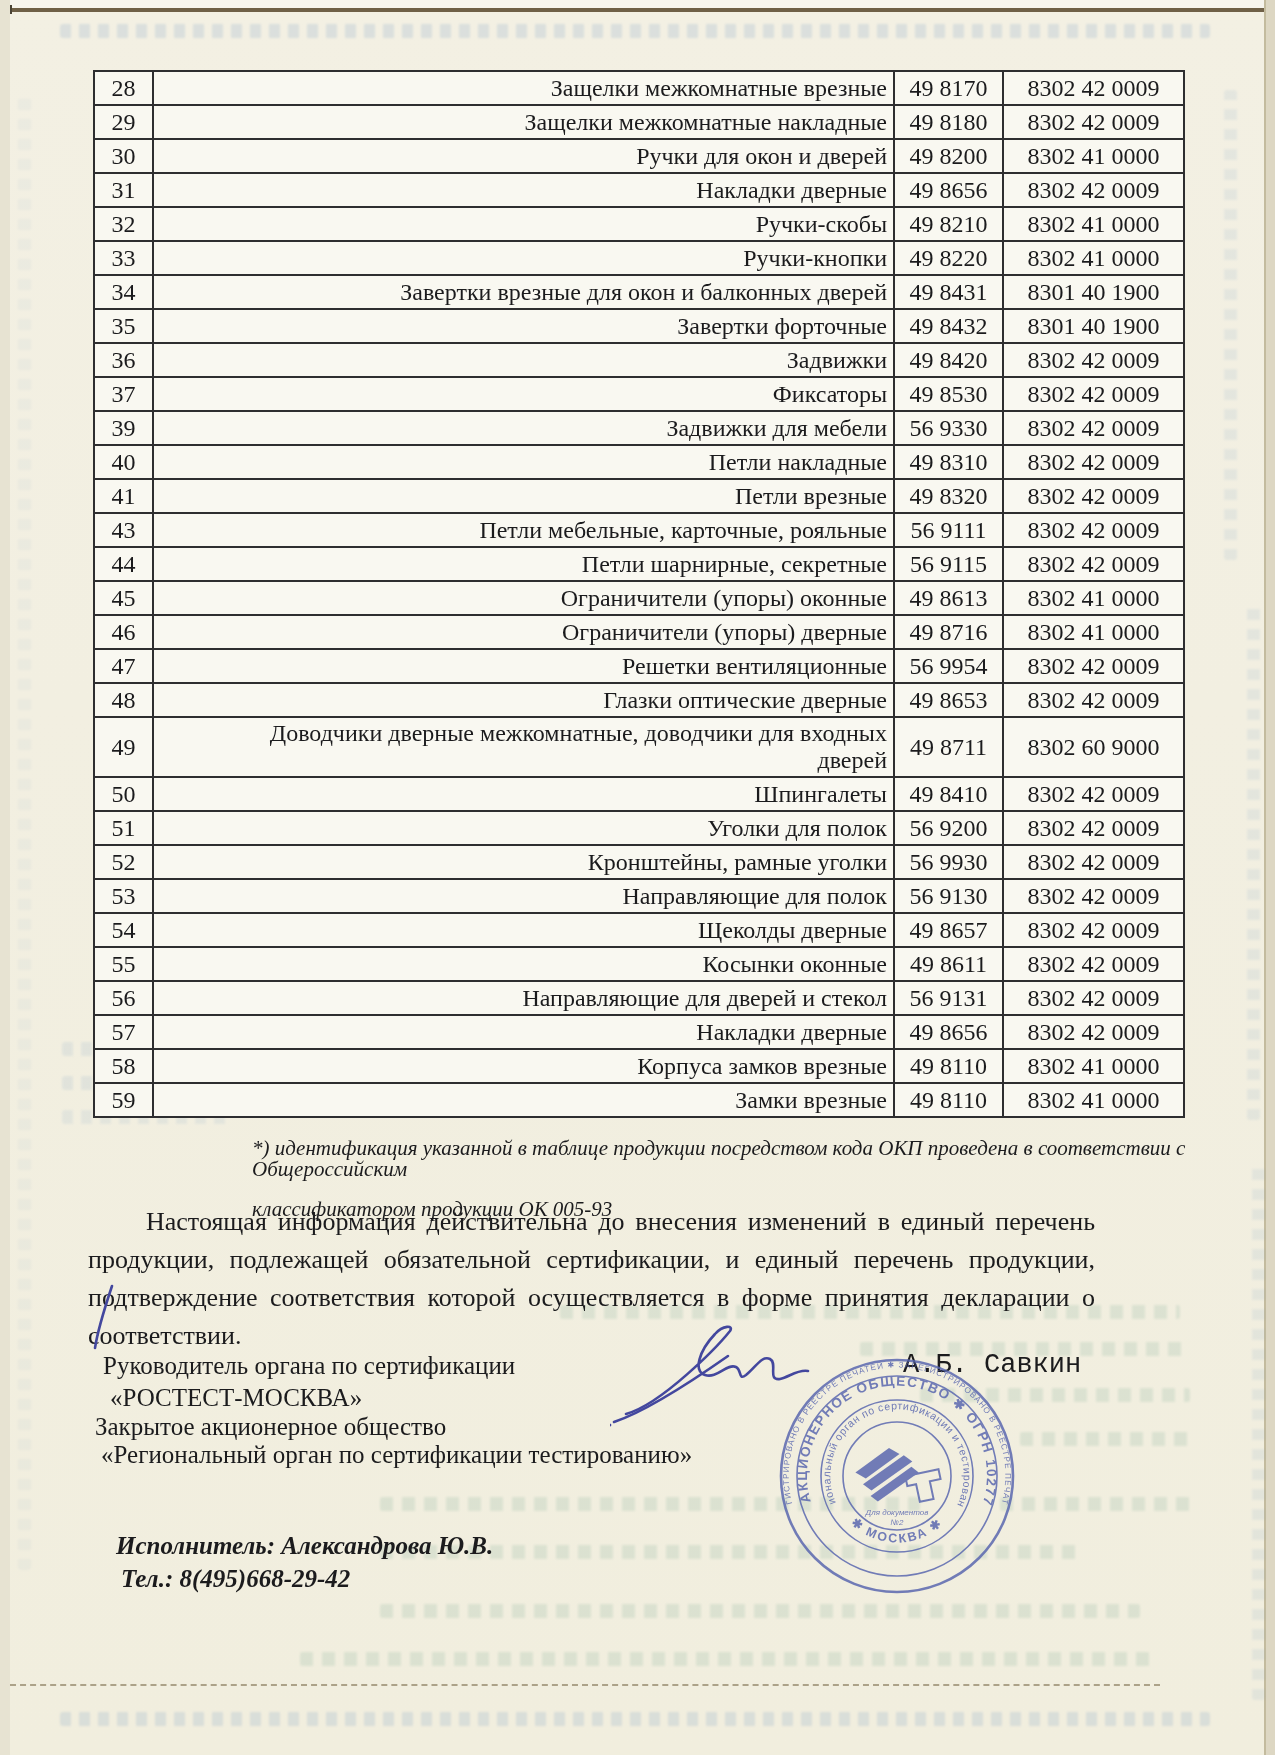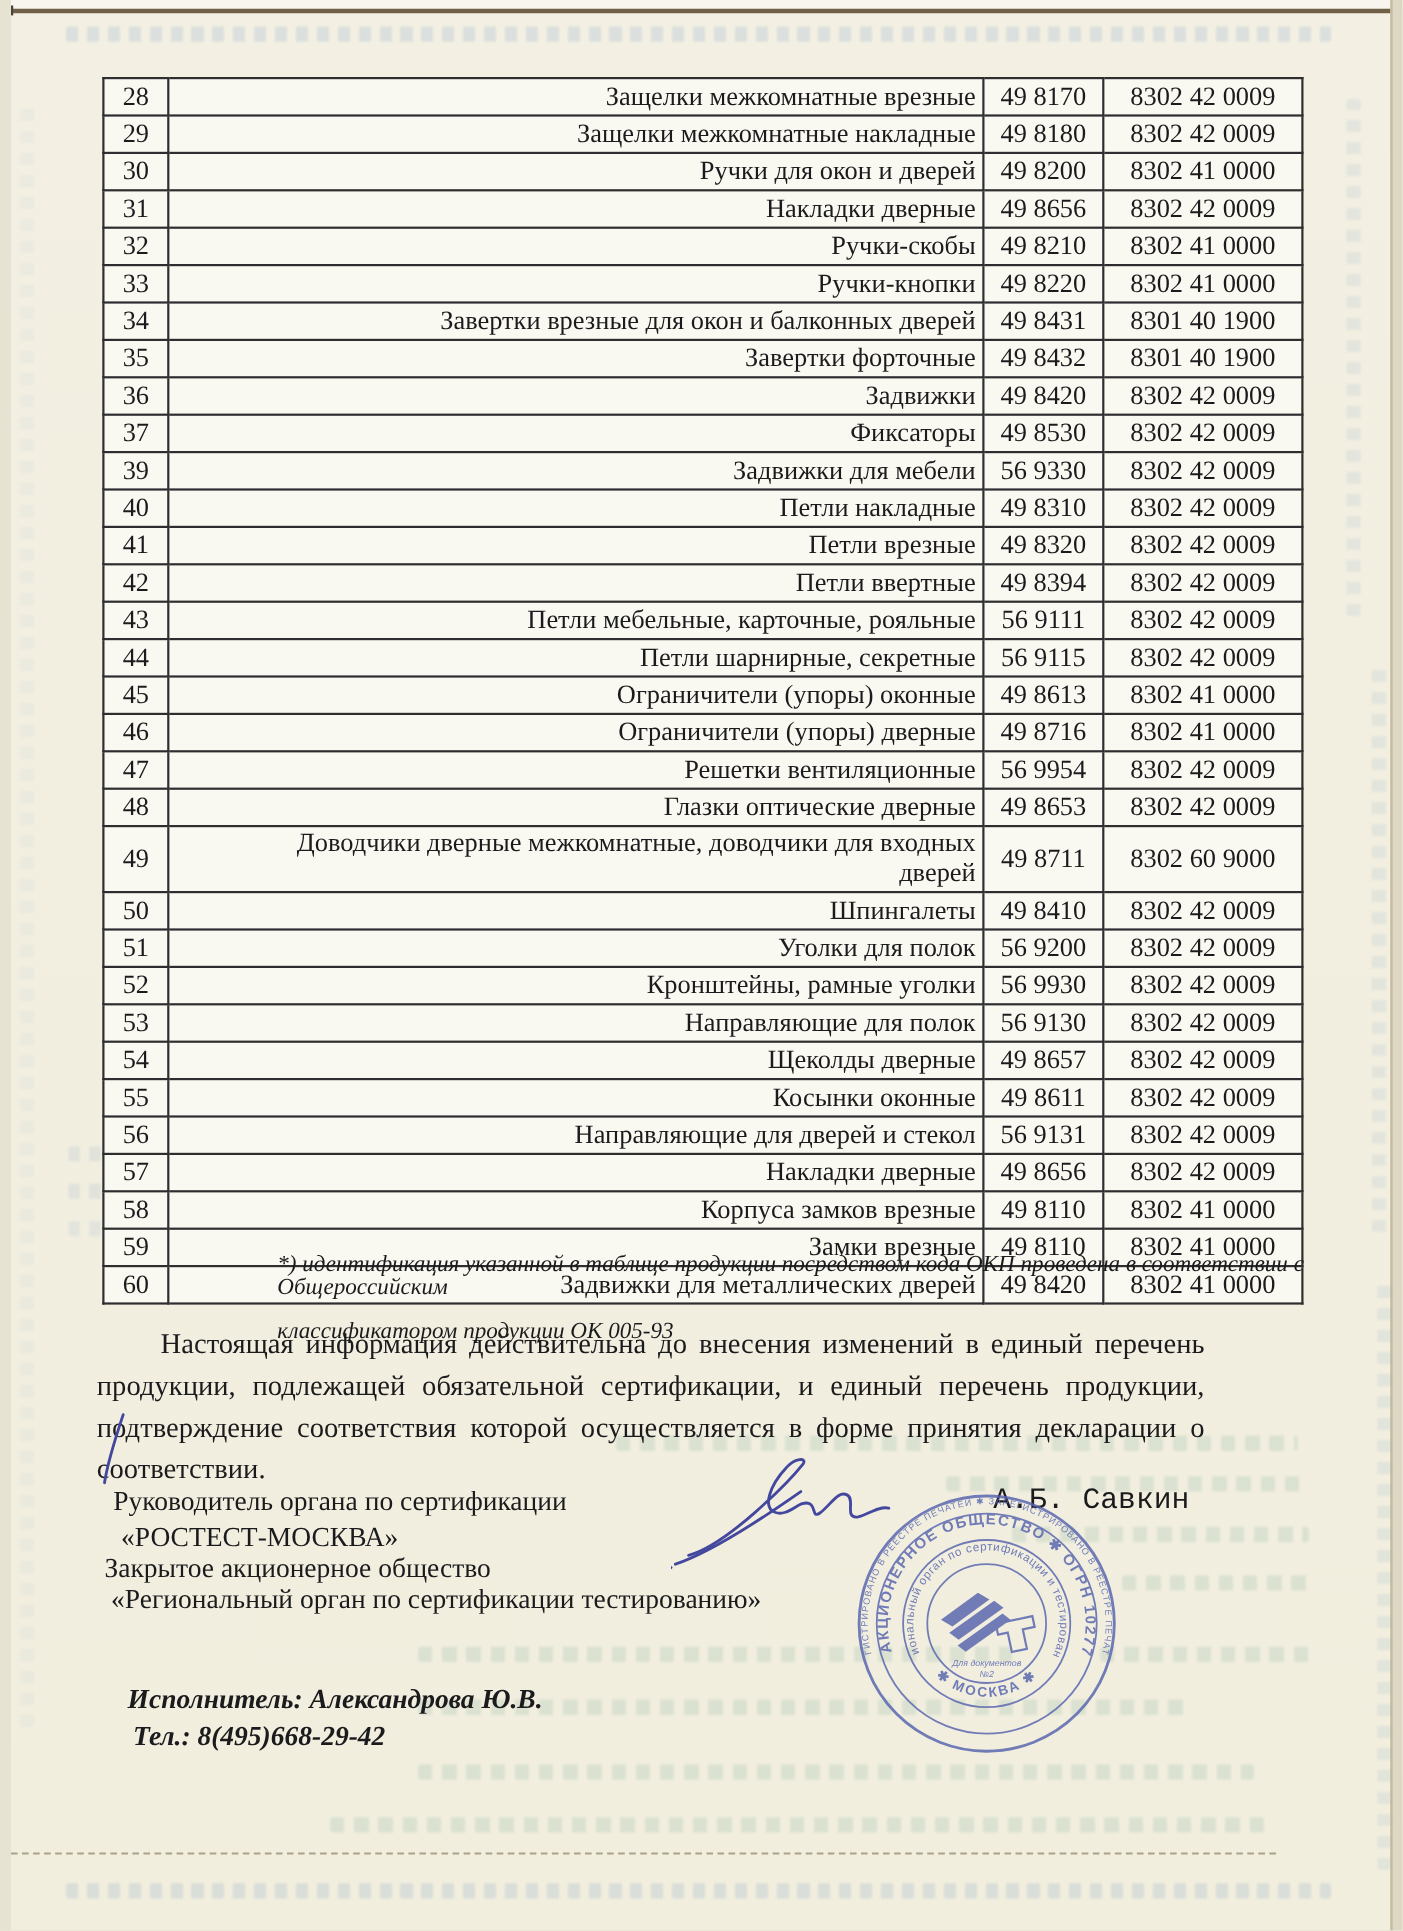--- a/index.html
+++ b/index.html
@@ -174,26 +174,20 @@
         <td class="c-okp">49 8310</td>
         <td class="c-tnved">8302 42 0009</td>
       </tr>
       <tr>
         <td class="c-num">41</td>
         <td class="c-name">Петли врезные</td>
         <td class="c-okp">49 8320</td>
         <td class="c-tnved">8302 42 0009</td>
       </tr>
       <tr>
-        <td class="c-num">42</td>
-        <td class="c-name">Петли ввертные</td>
-        <td class="c-okp">49 8394</td>
-        <td class="c-tnved">8302 42 0009</td>
-      </tr>
-      <tr>
         <td class="c-num">43</td>
         <td class="c-name">Петли мебельные, карточные, рояльные</td>
         <td class="c-okp">56 9111</td>
         <td class="c-tnved">8302 42 0009</td>
       </tr>
       <tr>
         <td class="c-num">44</td>
         <td class="c-name">Петли шарнирные, секретные</td>
         <td class="c-okp">56 9115</td>
         <td class="c-tnved">8302 42 0009</td>
@@ -280,26 +274,20 @@
       <tr>
         <td class="c-num">58</td>
         <td class="c-name">Корпуса замков врезные</td>
         <td class="c-okp">49 8110</td>
         <td class="c-tnved">8302 41 0000</td>
       </tr>
       <tr>
         <td class="c-num">59</td>
         <td class="c-name">Замки врезные</td>
         <td class="c-okp">49 8110</td>
-        <td class="c-tnved">8302 41 0000</td>
-      </tr>
-      <tr>
-        <td class="c-num">60</td>
-        <td class="c-name">Задвижки для металлических дверей</td>
-        <td class="c-okp">49 8420</td>
         <td class="c-tnved">8302 41 0000</td>
       </tr>
     </tbody>
 </table>
 
 <div class="abs footnote" style="left:252px;top:1138px;">*)  идентификация указанной в таблице продукции посредством кода ОКП проведена в соответствии с Общероссийским</div>
 <div class="abs footnote" style="left:252px;top:1162px;margin-top:37px;">классификатором продукции  ОК 005-93</div>
 
 <div class="abs bodytext" style="left:88px;top:1203px;">Настоящая информация действительна до внесения изменений в единый перечень продукции, подлежащей обязательной сертификации, и единый перечень продукции, подтверждение соответствия которой осуществляется в форме принятия декларации о соответствии.</div>
 

